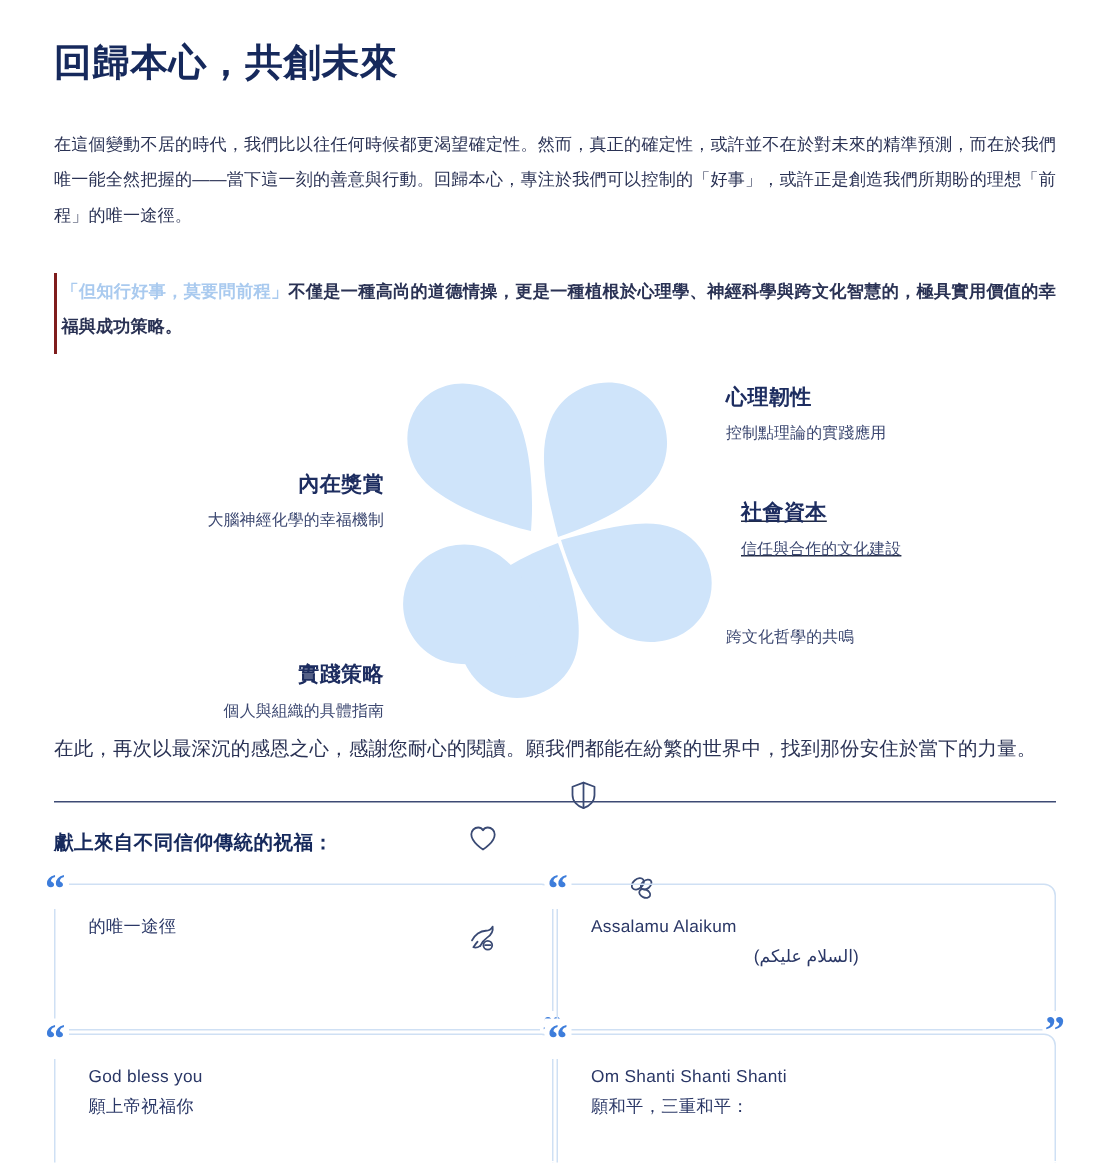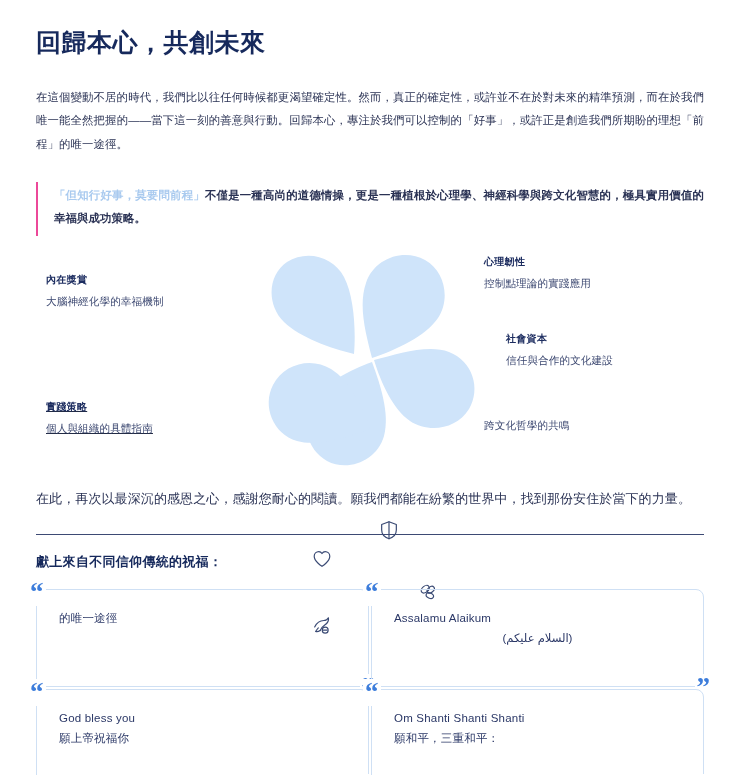--- a/index.html
+++ b/index.html
@@ -42,22 +42,22 @@
     line-height: 2.05;
     color: #2a3254;
     letter-spacing: 0.1px;
     max-width: 668px;
     text-align: justify;
   }
 
   
   .callout {
     margin: 26px 0 0 0;
-    padding: 2px 0 6px 16px;
-    border-left: 2px solid #ec4899;
+    padding: 2px 0 6px 3px;
+    border-left: 2px solid #7f1d1d;
     max-width: 666px;
   }
   .callout p {
     margin: 0;
     font-size: 11.4px;
     line-height: 2.0;
     color: #2a3254;
     letter-spacing: 0.1px;
     text-align: justify;
   }
@@ -89,35 +89,35 @@
     height: 22px;
     color: #3a4a74;
   }
   .petal-icon svg { width: 100%; height: 100%; display: block; }
 
   .lbl {
     position: absolute;
     width: 210px;
   }
   .lbl .lbl-title {
-    font-size: 10px;
+    font-size: 14px;
     font-weight: 700;
     color: #1d2d60;
     line-height: 1.5;
     letter-spacing: 0.3px;
   }
   .lbl .lbl-sub {
     margin-top: 7px;
     font-size: 10.6px;
     color: #3b4770;
     line-height: 1.5;
     letter-spacing: 0.1px;
   }
   .lbl.right-side { text-align: left; }
-  .lbl.left-side  { text-align: left; }
+  .lbl.left-side  { text-align: right; margin-top: 40px; }
 
   
   .closing {
     margin: 0;
     padding-top: 4px;
     font-size: 13px;
     line-height: 2.0;
     color: #2a3254;
     letter-spacing: 0.1px;
   }
@@ -238,30 +238,30 @@
       <svg viewBox="0 0 24 24" fill="none" stroke="currentColor" stroke-width="1.3" stroke-linecap="round" stroke-linejoin="round">
         <path d="M12 20 C12 20 3.5 14.8 3.5 9 C3.5 6.2 5.8 4 8.5 4 C10.2 4 11.4 5 12 6 C12.6 5 13.8 4 15.5 4 C18.2 4 20.5 6.2 20.5 9 C20.5 14.8 12 20 12 20 Z"></path>
       </svg>
     </span>
 
     <div class="lbl right-side" style="left:484px; top:4px;">
       <div class="lbl-title">心理韌性</div>
       <div class="lbl-sub">控制點理論的實踐應用</div>
     </div>
 
-    <div class="lbl right-side" style="left:506px; top:81px;">
+    <div class="lbl right-side" style="left:494px; top:81px;text-decoration:underline;">
       <div class="lbl-title">社會資本</div>
       <div class="lbl-sub">信任與合作的文化建設</div>
     </div>
 
     <div class="lbl right-side" style="left:484px; top:161px;">
       <div class="lbl-sub">跨文化哲學的共鳴</div>
     </div>
 
-    <div class="lbl left-side" style="left:46px; top:149px;text-decoration:underline;">
+    <div class="lbl left-side" style="left:46px; top:149px;">
       <div class="lbl-title">實踐策略</div>
       <div class="lbl-sub">個人與組織的具體指南</div>
     </div>
 
     <div class="lbl left-side" style="left:46px; top:22px;">
       <div class="lbl-title">內在獎賞</div>
       <div class="lbl-sub">大腦神經化學的幸福機制</div>
     </div>
   </div>
 

